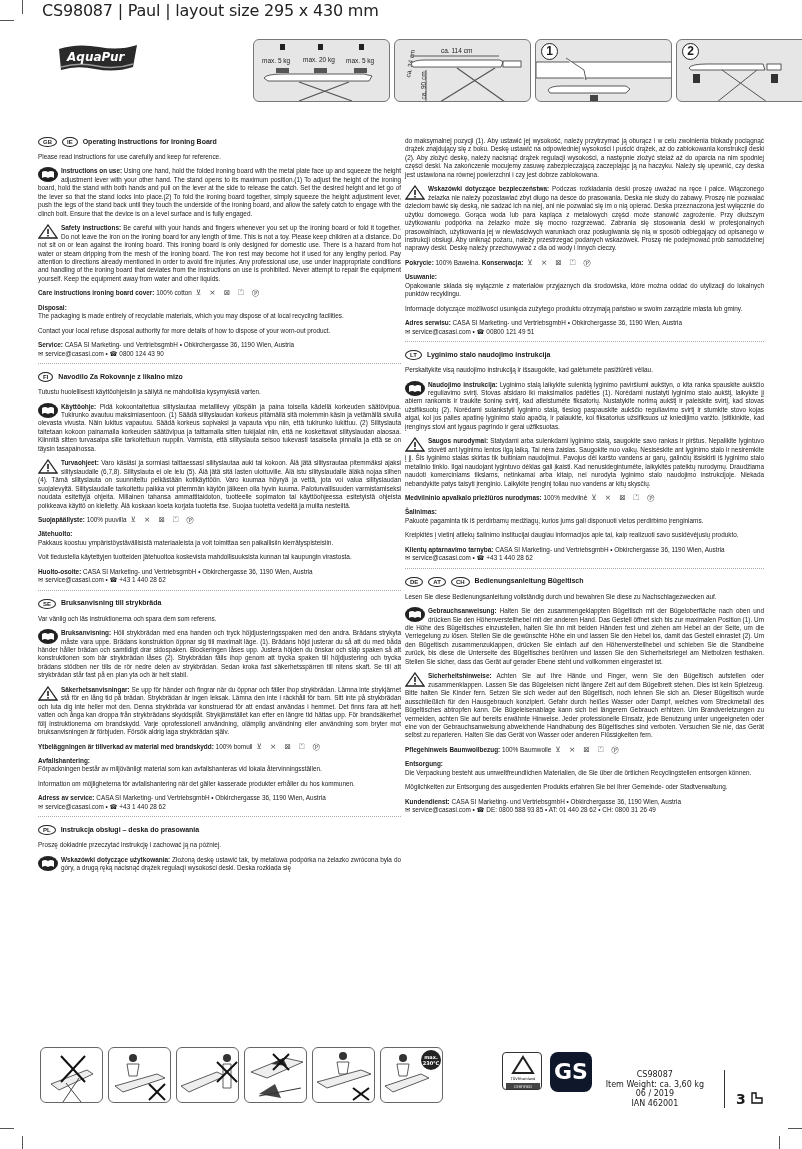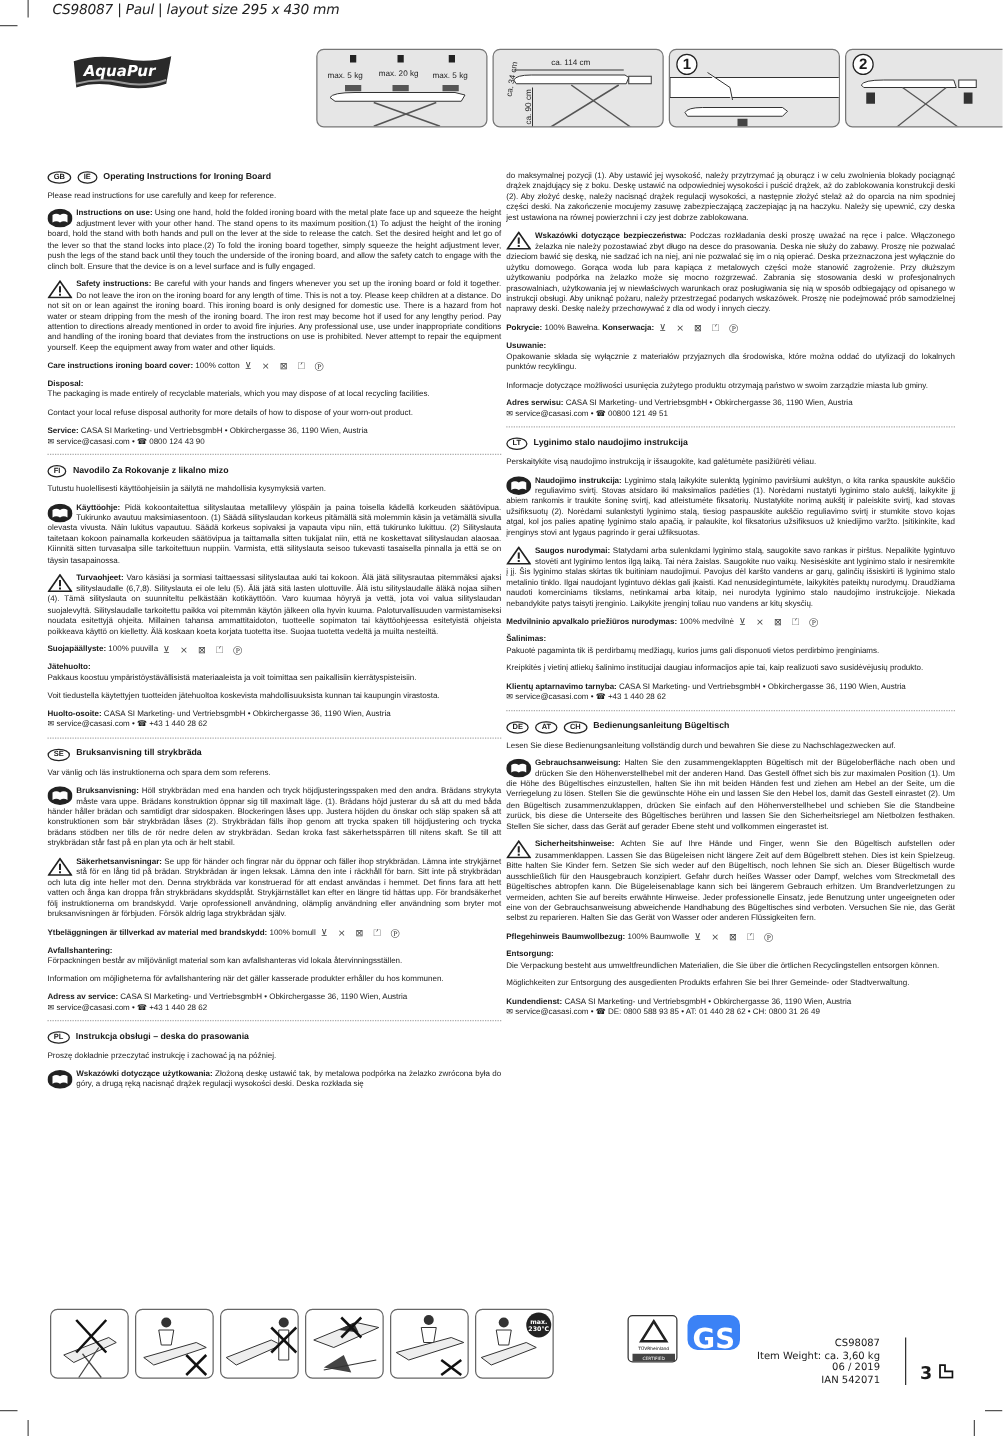--- a/index.html
+++ b/index.html
@@ -1,18 +1,18 @@
 <!DOCTYPE html>
 <html><head>
 <meta charset="utf-8">
 <style>
   * { box-sizing: border-box; margin: 0; padding: 0; }
   body { width: 802px; height: 1149px; background: #fff; font-family: "Liberation Sans", sans-serif; color: #1a1a1a; position: relative; overflow: hidden; }
   .crop { position: absolute; background: #555; }
-  .slug { position: absolute; left: 42px; top: 1px; font-size: 11px; color: #222; font-family: "DejaVu Sans", sans-serif; letter-spacing: -0.2px; font-style: italic; }
+  .slug { position: absolute; left: 42px; top: 1px; font-size: 16px; color: #222; font-family: "DejaVu Sans", sans-serif; letter-spacing: -0.2px; }
   .logo { position: absolute; left: 57px; top: 43px; width: 82px; height: 30px; }
   .figs { position: absolute; left: 253px; top: 39px; display: flex; gap: 4px; }
   .fig { width: 137px; height: 63px; border: 1px solid #777; border-radius: 6px; background: #e6e6e6; position: relative; overflow: hidden; }
   .fig .num { position: absolute; left: 5px; top: 3px; width: 17px; height: 17px; border: 1.5px solid #222; border-radius: 50%; background: #fff; font-size: 12px; font-weight: bold; text-align: center; line-height: 14px; }
   .fig .lbl { position: absolute; font-size: 6.5px; color: #222; white-space: nowrap; }
   .col { position: absolute; font-size: 6.4px; line-height: 8.45px; text-align: justify; }
   .colL { left: 38px; top: 137px; width: 363px; }
   .colR { left: 405px; top: 137px; width: 359px; }
   .sec-h { display: flex; align-items: center; gap: 3px; font-weight: bold; font-size: 7px; margin-bottom: 6px; }
   .flag { display: inline-block; border: 1px solid #222; border-radius: 50%; font-size: 6px; font-weight: bold; padding: 0 4px; line-height: 8px; margin-right: 2px; }
@@ -20,22 +20,22 @@
   .iconbox { float: left; width: 20px; height: 15px; margin: 0 3px 0 0; }
   .b { font-weight: bold; }
   .care { display: flex; align-items: center; gap: 4px; margin-bottom: 6px; }
   .care-ico { font-size: 7.5px; letter-spacing: 3px; color: #444; }
   .dot-sep { border-top: 1px dotted #aaa; margin: 5px 0 8px; }
   .addr { margin-bottom: 4px; text-align: left; }
   .pics { position: absolute; left: 40px; top: 1047px; display: flex; gap: 5px; }
   .pic { width: 63px; height: 56px; border: 1px solid #666; border-radius: 6px; background: #fff; position: relative; }
   .certs { position: absolute; left: 502px; top: 1052px; display: flex; gap: 8px; }
   .tuv { width: 40px; height: 38px; border: 1px solid #333; border-radius: 4px; background: #fff; position: relative; }
-  .gs { width: 42px; height: 28px; background: #3b82f6; border-radius: 8px; color: #fff; font-weight: bold; font-size: 22px; text-align: center; line-height: 40px; font-family: "DejaVu Sans", sans-serif; }
-  .meta { position: absolute; right: 98px; top: 1070px; text-align: right; font-size: 8px; line-height: 9.5px; font-family: "DejaVu Sans", sans-serif; }
+  .gs { width: 42px; height: 40px; background: #0f172a; border-radius: 8px; color: #fff; font-weight: bold; font-size: 22px; text-align: center; line-height: 40px; font-family: "DejaVu Sans", sans-serif; }
+  .meta { position: absolute; right: 98px; top: 1070px; text-align: center; font-size: 8px; line-height: 9.5px; font-family: "DejaVu Sans", sans-serif; }
   .pgdiv { position: absolute; left: 724px; top: 1070px; width: 1px; height: 38px; background: #333; }
   .pgnum { position: absolute; left: 736px; top: 1091px; font-size: 14px; font-weight: bold; font-family: "DejaVu Sans", sans-serif; }
 </style>
 </head>
 <body>
 
 <div class="crop" style="left:22px;top:0;width:1px;height:14px;"></div>
 <div class="crop" style="left:0;top:20px;width:14px;height:1px;"></div>
 <div class="crop" style="left:0;top:1128px;width:14px;height:1px;"></div>
 <div class="crop" style="left:22px;top:1136px;width:1px;height:13px;"></div>
@@ -377,18 +377,18 @@
         <text x="20" y="35" font-size="3.5" fill="#fff" text-anchor="middle" font-family="DejaVu Sans, sans-serif">CERTIFIED</text>
       </svg>
   </div>
   <div class="gs">GS</div>
 </div>
 
 <div class="meta">
   <div>CS98087</div>
   <div>Item Weight: ca. 3,60 kg</div>
   <div>06 / 2019</div>
-  <div>IAN 542071</div>
+  <div>IAN 462001</div>
 </div>
 <div class="pgdiv"></div>
 <div class="pgnum"><span>3</span> <svg width="12" height="12">
       <path d="M1 1 L1 11 L11 11 L11 6 L5 6 L5 1 Z" fill="none" stroke="#111" stroke-width="1.4"></path>
     </svg></div>
 
 </body></html>

